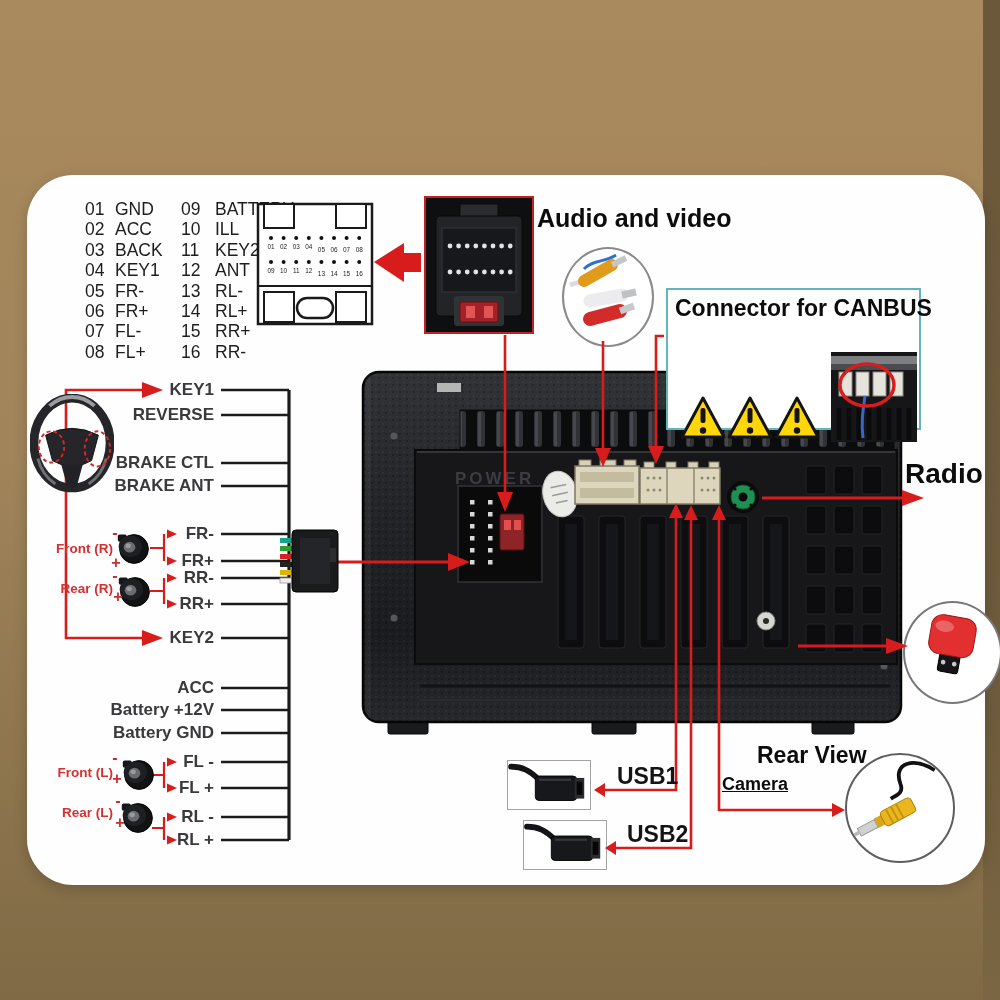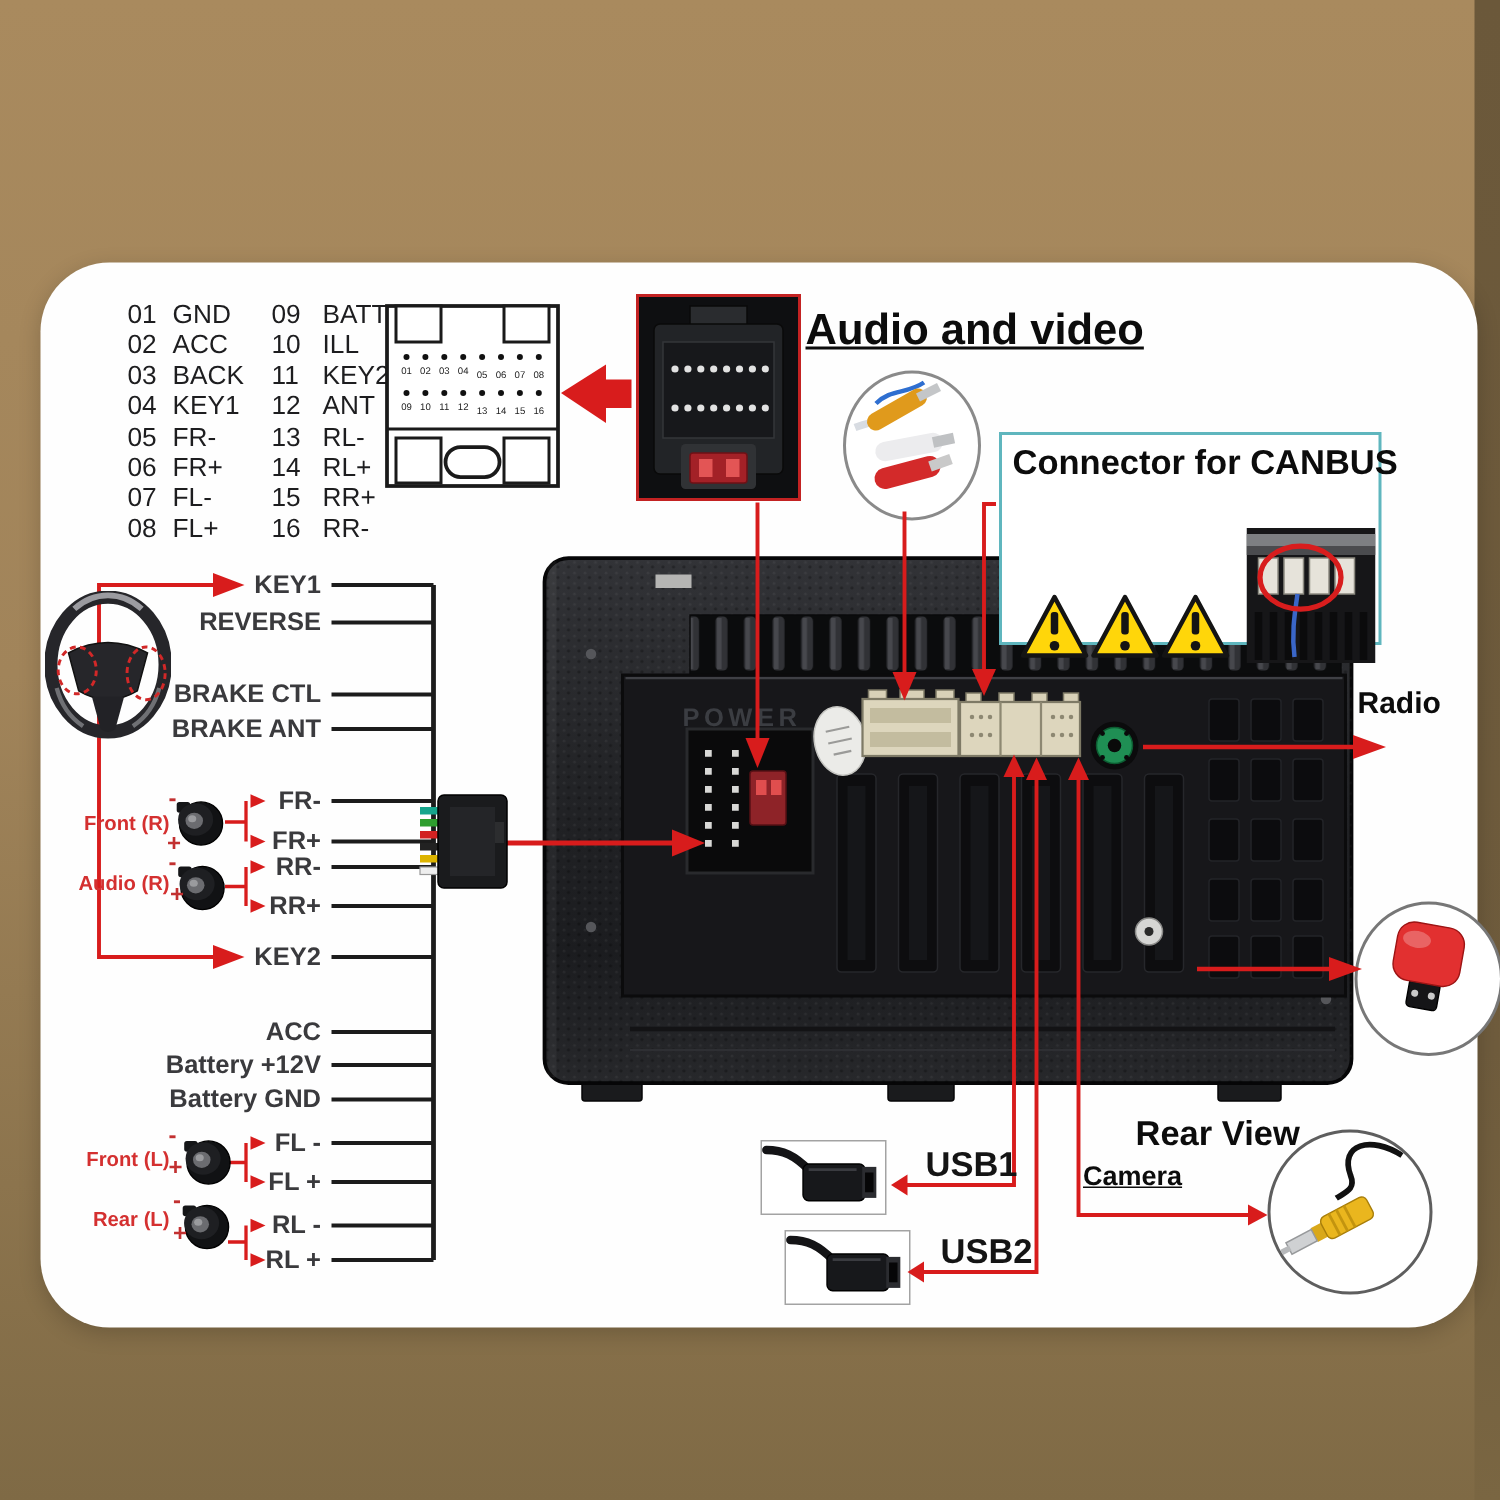--- a/index.html
+++ b/index.html
@@ -505,31 +505,31 @@
   <div class="wirelabel" style="top:628px">KEY2</div>
   <div class="wirelabel" style="top:678px">ACC</div>
   <div class="wirelabel" style="top:700px">Battery +12V</div>
   <div class="wirelabel" style="top:723px">Battery GND</div>
   <div class="wirelabel" style="top:752px">FL -</div>
   <div class="wirelabel" style="top:778px">FL +</div>
   <div class="wirelabel" style="top:807px">RL -</div>
   <div class="wirelabel" style="top:830px">RL +</div>
 
   <div class="spklbl" style="top:541px">Front (R)</div>
-  <div class="spklbl" style="top:581px">Audio (R)</div>
+  <div class="spklbl" style="top:581px">Rear (R)</div>
   <div class="spklbl" style="top:765px">Front (L)</div>
   <div class="spklbl" style="top:805px">Rear (L)</div>
   <div class="pm" style="left:108px;top:526px">-</div>
   <div class="pm" style="left:109px;top:556px">+</div>
   <div class="pm" style="left:108px;top:569px">-</div>
   <div class="pm" style="left:111px;top:590px">+</div>
   <div class="pm" style="left:108px;top:751px">-</div>
   <div class="pm" style="left:110px;top:772px">+</div>
   <div class="pm" style="left:111px;top:794px">-</div>
   <div class="pm" style="left:113px;top:816px">+</div>
 
-  <div class="lbl heading" style="left:537px;top:204px;font-size:29px;text-decoration:underline;">Audio and video</div>
-  <div class="lbl heading" style="left:905px;top:458px;font-size:20px;">Radio</div>
+  <div class="lbl heading" style="left:537px;top:204px;font-size:25px;">Audio and video</div>
+  <div class="lbl heading" style="left:905px;top:458px;font-size:28px;">Radio</div>
   <div class="lbl heading" style="left:722px;top:742px;font-size:23px;padding-left:35px;">Rear View</div>
   <div class="lbl heading" style="left:722px;top:774px;font-size:18px;text-decoration:underline;">Camera</div>
   <div class="lbl" style="left:617px;top:763px;font-size:23px;font-weight:600;color:#141414;">USB1</div>
   <div class="lbl" style="left:627px;top:821px;font-size:23px;font-weight:600;color:#141414;">USB2</div>
 </div>
 
 </body></html>

